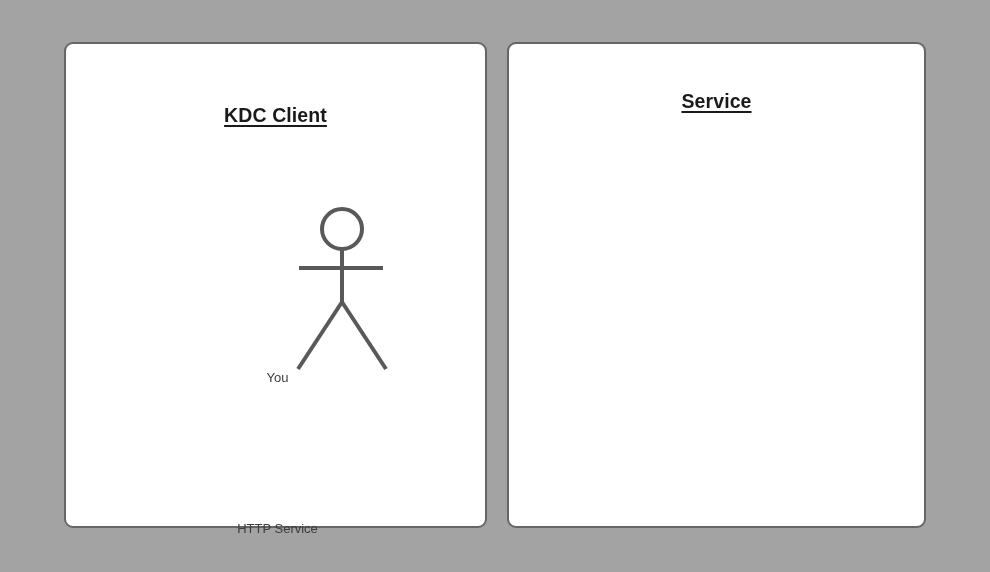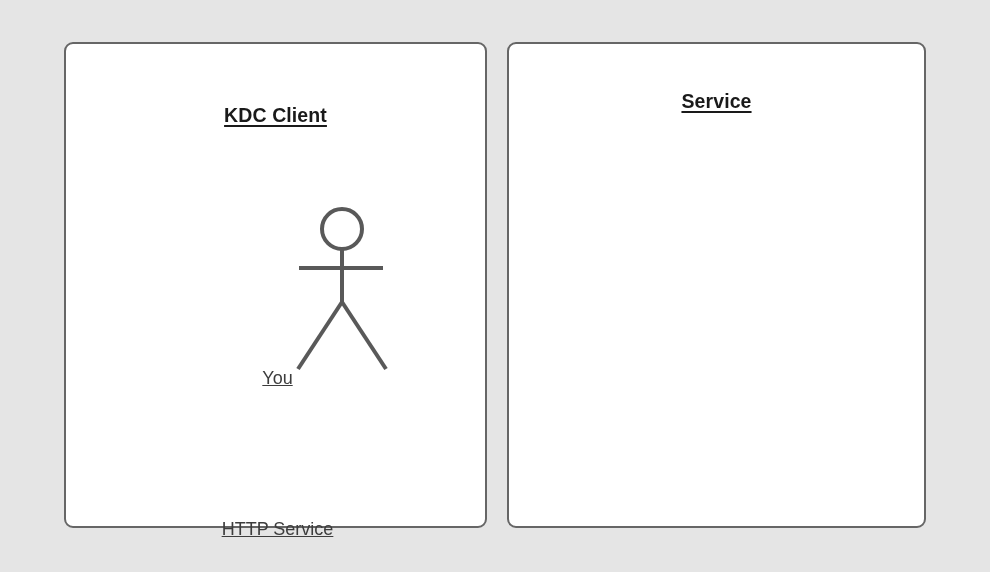--- a/index.html
+++ b/index.html
@@ -10,21 +10,21 @@
   body {
     width: 990px;
     height: 572px;
     font-family: "Liberation Sans", sans-serif;
     overflow: hidden;
   }
   #canvas {
     position: relative;
     width: 990px;
     height: 572px;
-    background: #e5e5e5;
+    background: #a3a3a3;
   }
 
   
   .panel {
     position: absolute;
     box-sizing: border-box;
     background: #ffffff;
     border: 2px solid #666666;
     border-radius: 9px;
   }
@@ -68,24 +68,23 @@
     top: 155px;
     width: 142px;
     height: 180px;
   }
 
   .figure-label {
     position: absolute;
     left: 0;
     width: 423px;
     text-align: center;
-    font-size: 18px;
+    font-size: 13px;
     color: #3d3d3d;
     line-height: 24px;
-    text-decoration: underline;
   }
   #label-you { top: 322px; }
   #label-http-service { top: 473px; }
 
   
   #http-icon {
     position: absolute;
     left: 226px;
     top: 378px;
     width: 98px;

